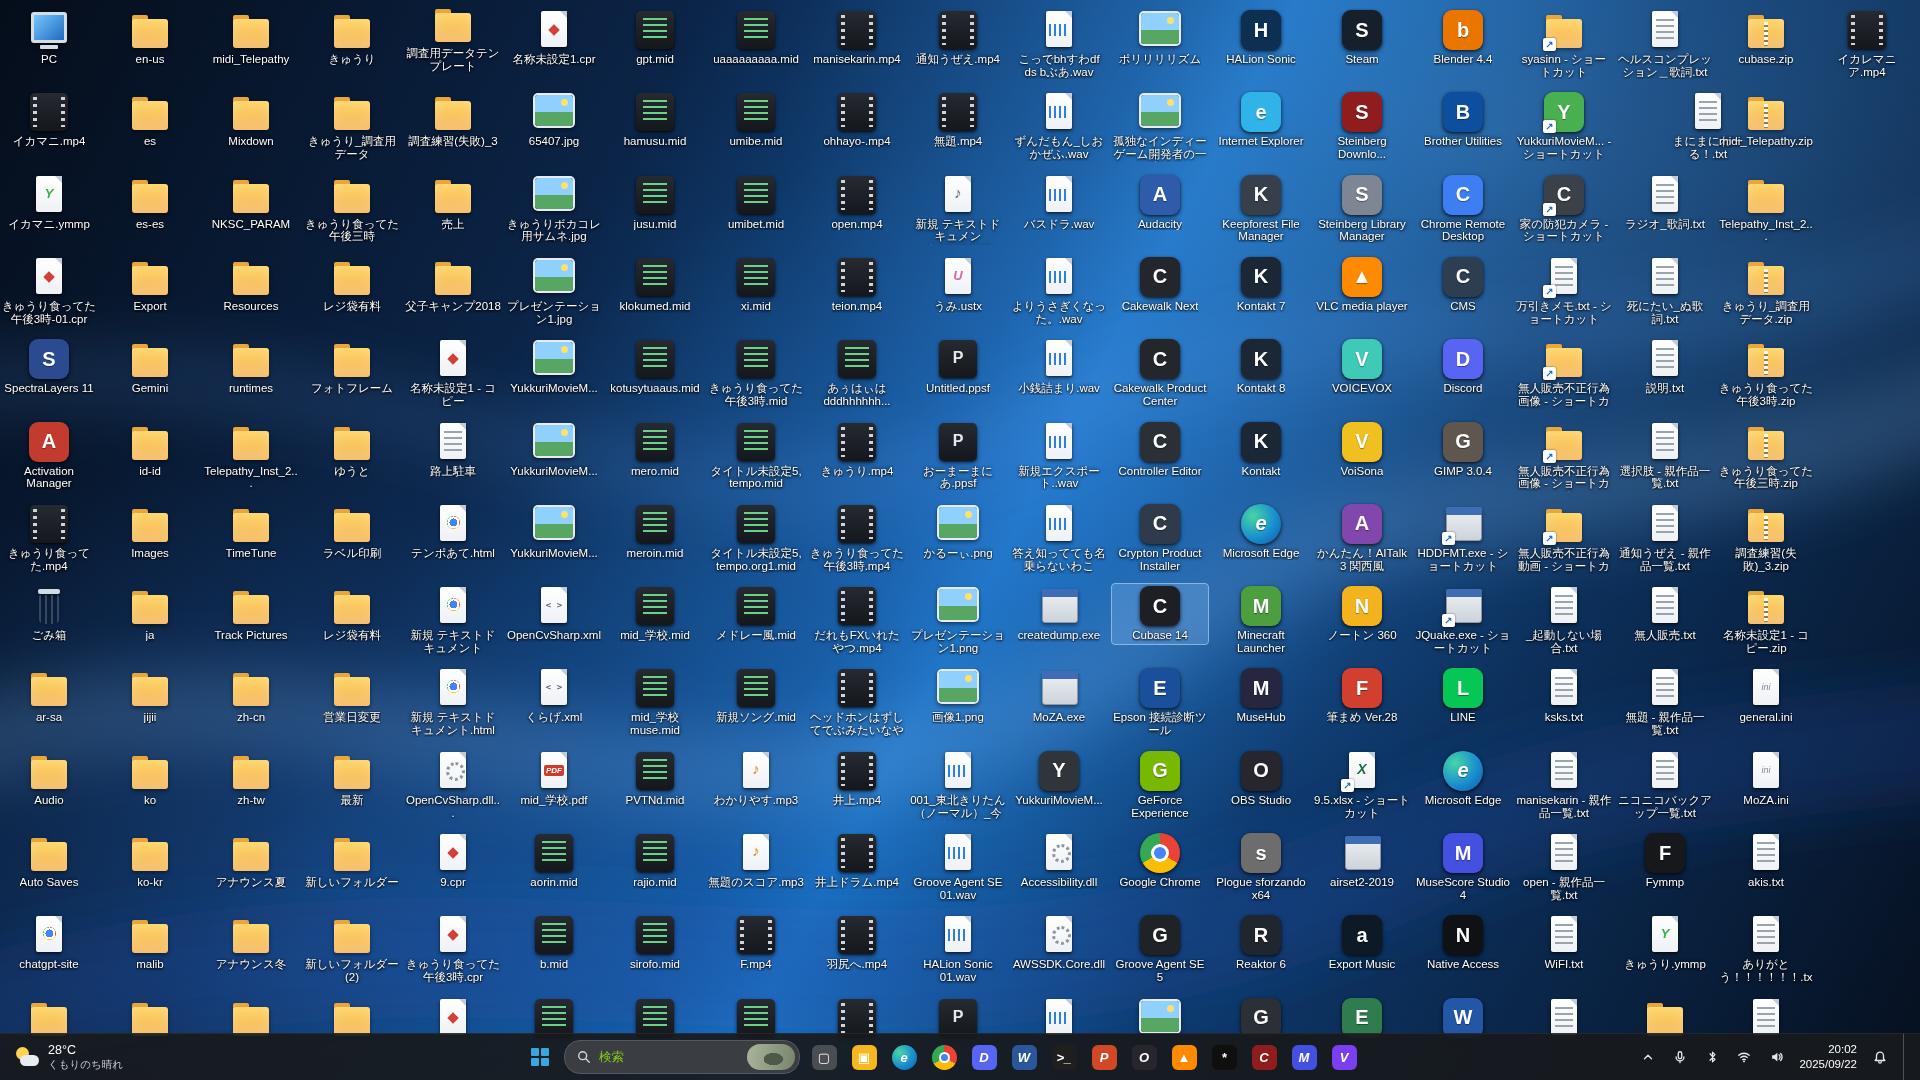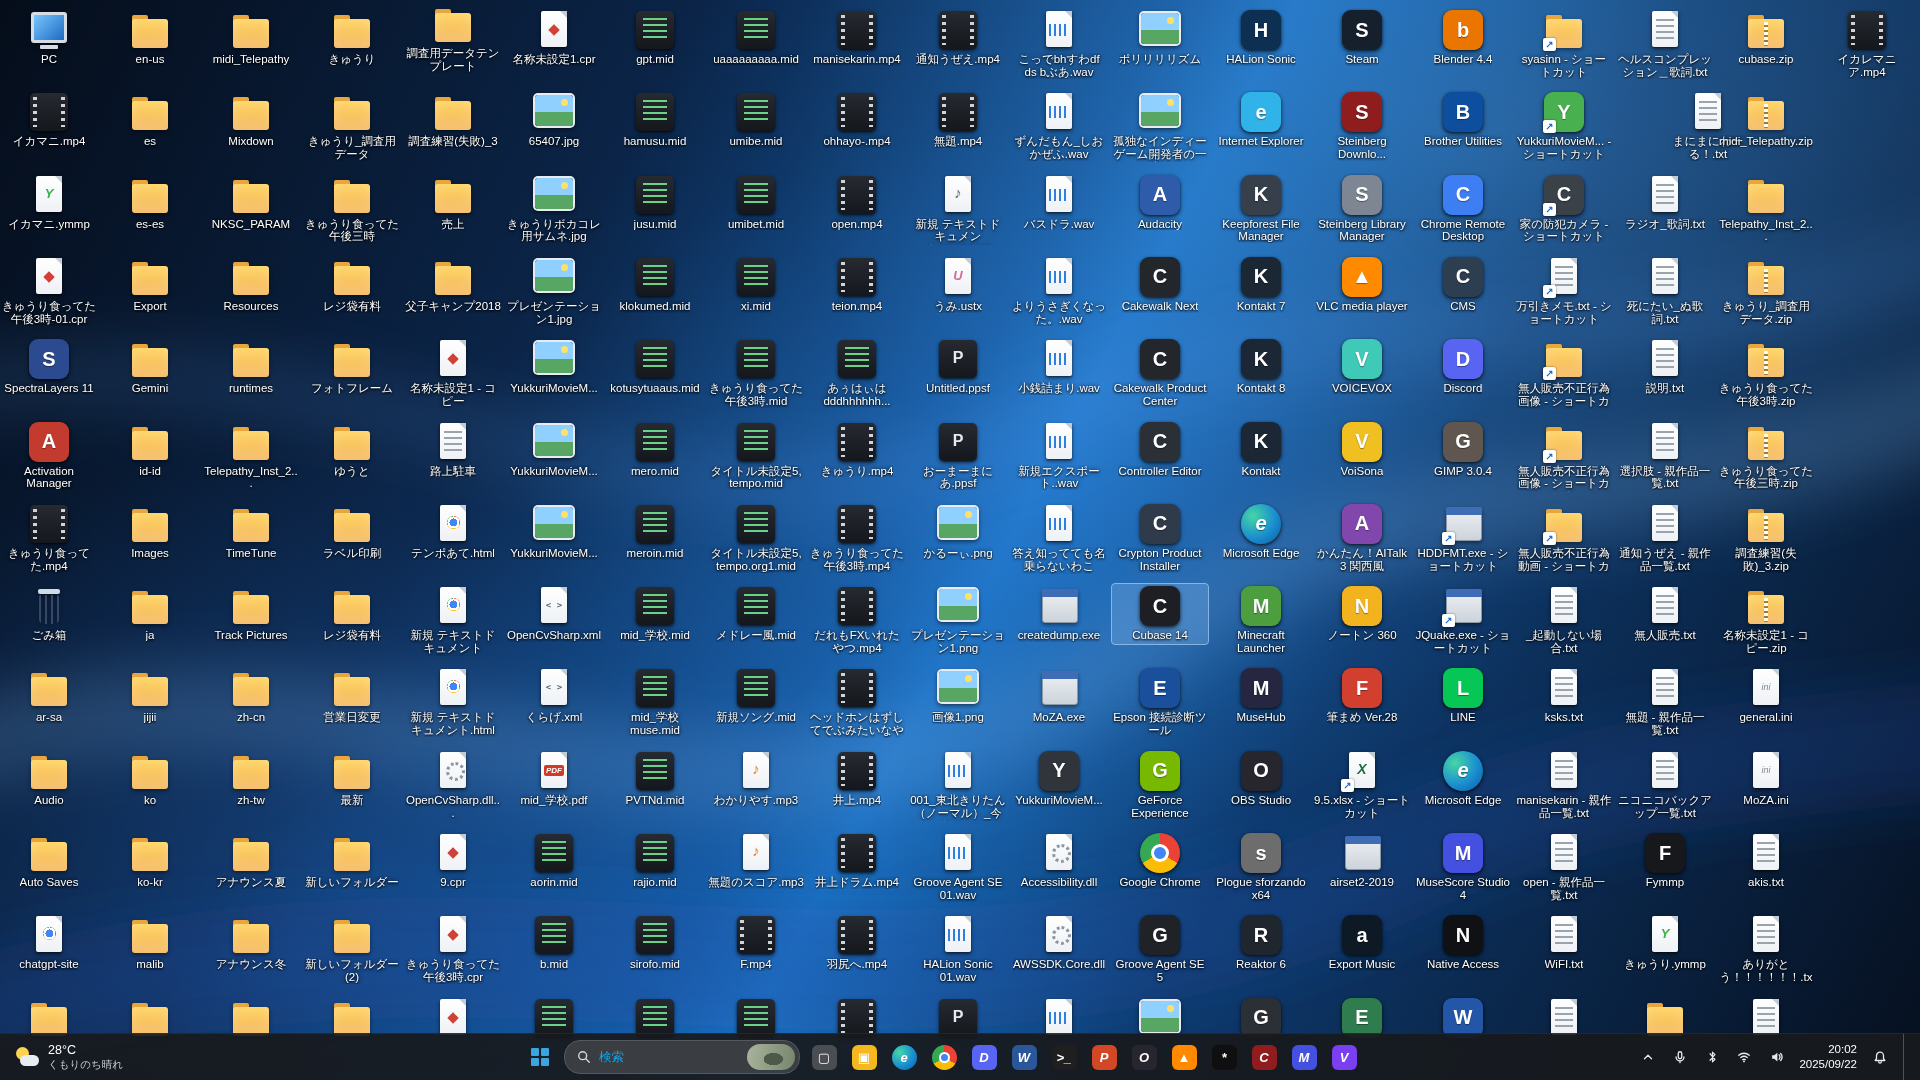--- a/index.html
+++ b/index.html
@@ -79,21 +79,21 @@
   .wic{width:26px;height:22px;position:relative;}
   .wic::before{content:"";position:absolute;left:2px;top:1px;width:13px;height:13px;border-radius:50%;background:#ffd34d;}
   .wic::after{content:"";position:absolute;left:6px;top:9px;width:19px;height:11px;border-radius:8px;background:#e8edf2;}
   .wtxt{display:flex;flex-direction:column;line-height:1.2;}
   .wtemp{font-size:12.5px;}
   .wdesc{font-size:10.5px;color:#c7cbd1;}
   .tb-center{position:absolute;left:522px;display:flex;align-items:center;gap:6px;height:100%;}
   .startbtn{width:36px;height:36px;border-radius:5px;display:flex;align-items:center;justify-content:center;}
   .winlogo{display:grid;grid-template-columns:8px 8px;grid-template-rows:8px 8px;gap:2px;}
   .winlogo i{background:#3ba5e0;border-radius:1px;}
-  .searchbox{height:32px;width:218px;border-radius:16px;background:#3a3d42;border:1px solid #55585e;display:flex;align-items:center;gap:8px;padding:0 4px 0 12px;font-size:12.5px;color:#0ea5e9;}
+  .searchbox{height:32px;width:218px;border-radius:16px;background:#3a3d42;border:1px solid #55585e;display:flex;align-items:center;gap:8px;padding:0 4px 0 12px;font-size:12.5px;color:#84cc16;}
   .bimg{margin-left:auto;width:48px;height:26px;border-radius:13px;
     background:radial-gradient(ellipse 16px 10px at 55% 58%, #4e5a49 0 60%, transparent 62%),linear-gradient(100deg,#a9b49c,#77856d);}
   .tbtn{width:36px;height:36px;border-radius:5px;display:flex;align-items:center;justify-content:center;}
   .tsq{width:25px;height:25px;border-radius:6px;position:relative;display:flex;align-items:center;justify-content:center;font-size:13px;font-weight:700;color:#fff;background:var(--c,#444);}
   .tsq.c-chrome{border-radius:50%;background:conic-gradient(#ea4335 0 120deg,#fbbc05 120deg 240deg,#34a853 240deg 360deg);}
   .tsq.c-chrome::after{content:"";position:absolute;inset:7px;border-radius:50%;background:#4285f4;border:2px solid #fff;}
   .tsq.c-edge{border-radius:50%;background:radial-gradient(circle at 30% 30%,#45d6a4,#1b8fd0 55%,#0b5ba8);font-style:italic;}
   .tb-right{margin-left:auto;display:flex;align-items:center;gap:14px;padding-right:10px;height:100%;}
   .tico{display:flex;align-items:center;justify-content:center;width:18px;height:18px;}
   .tico svg{stroke:#e8eaed;fill:none;stroke-width:1.5;stroke-linecap:round;stroke-linejoin:round;}

